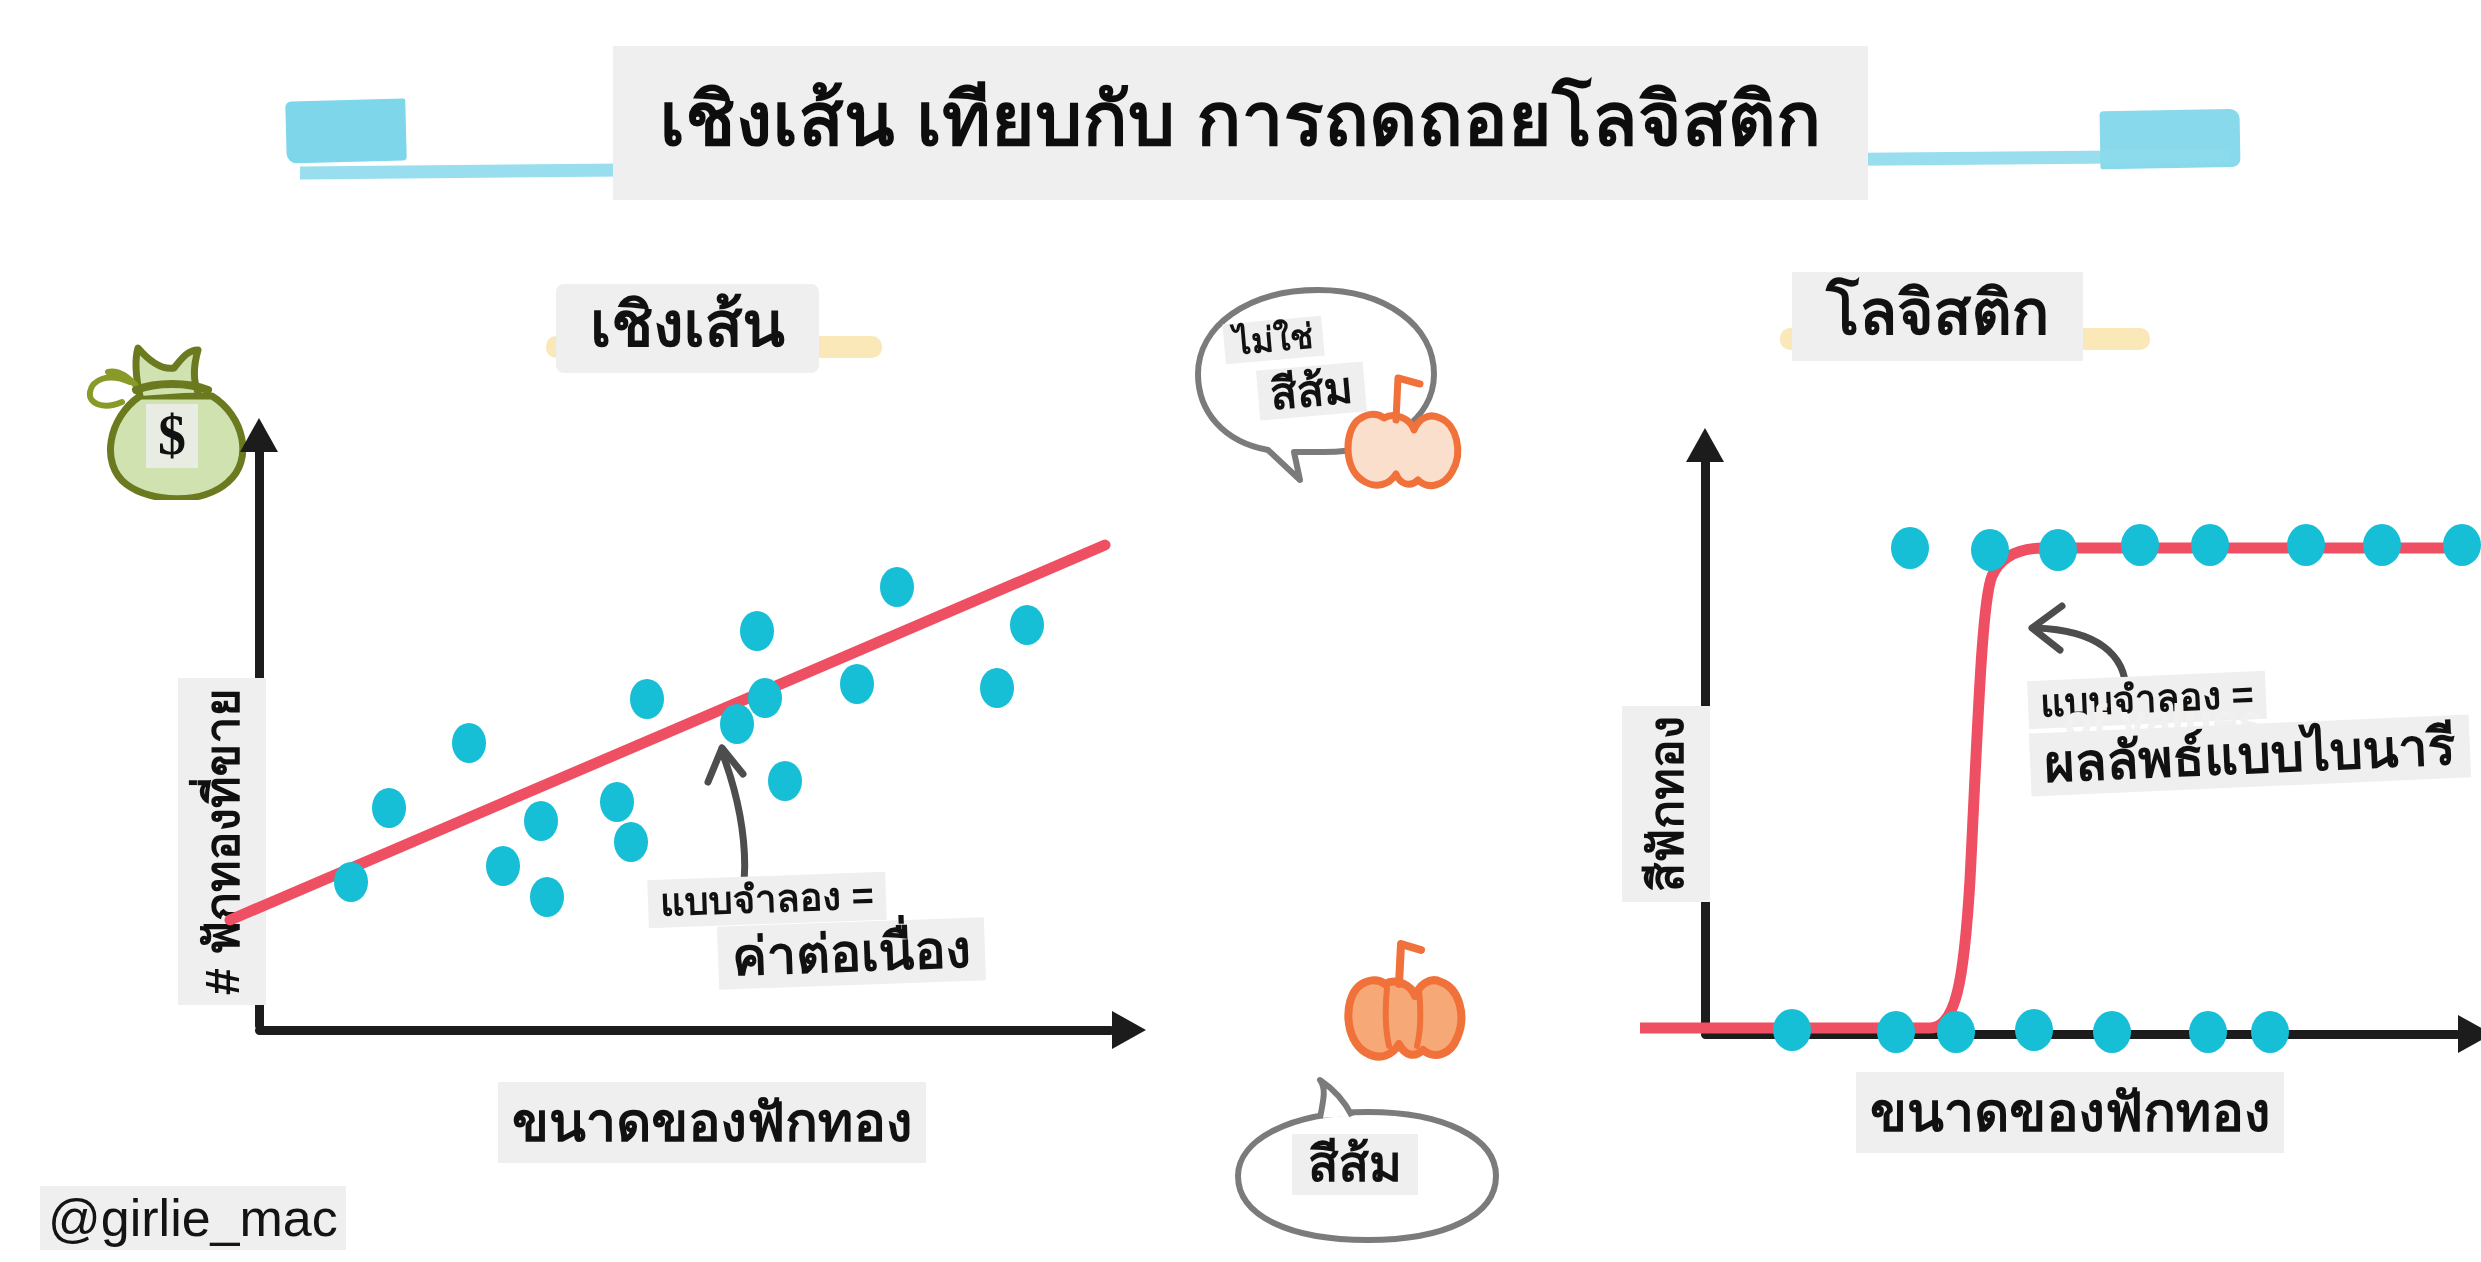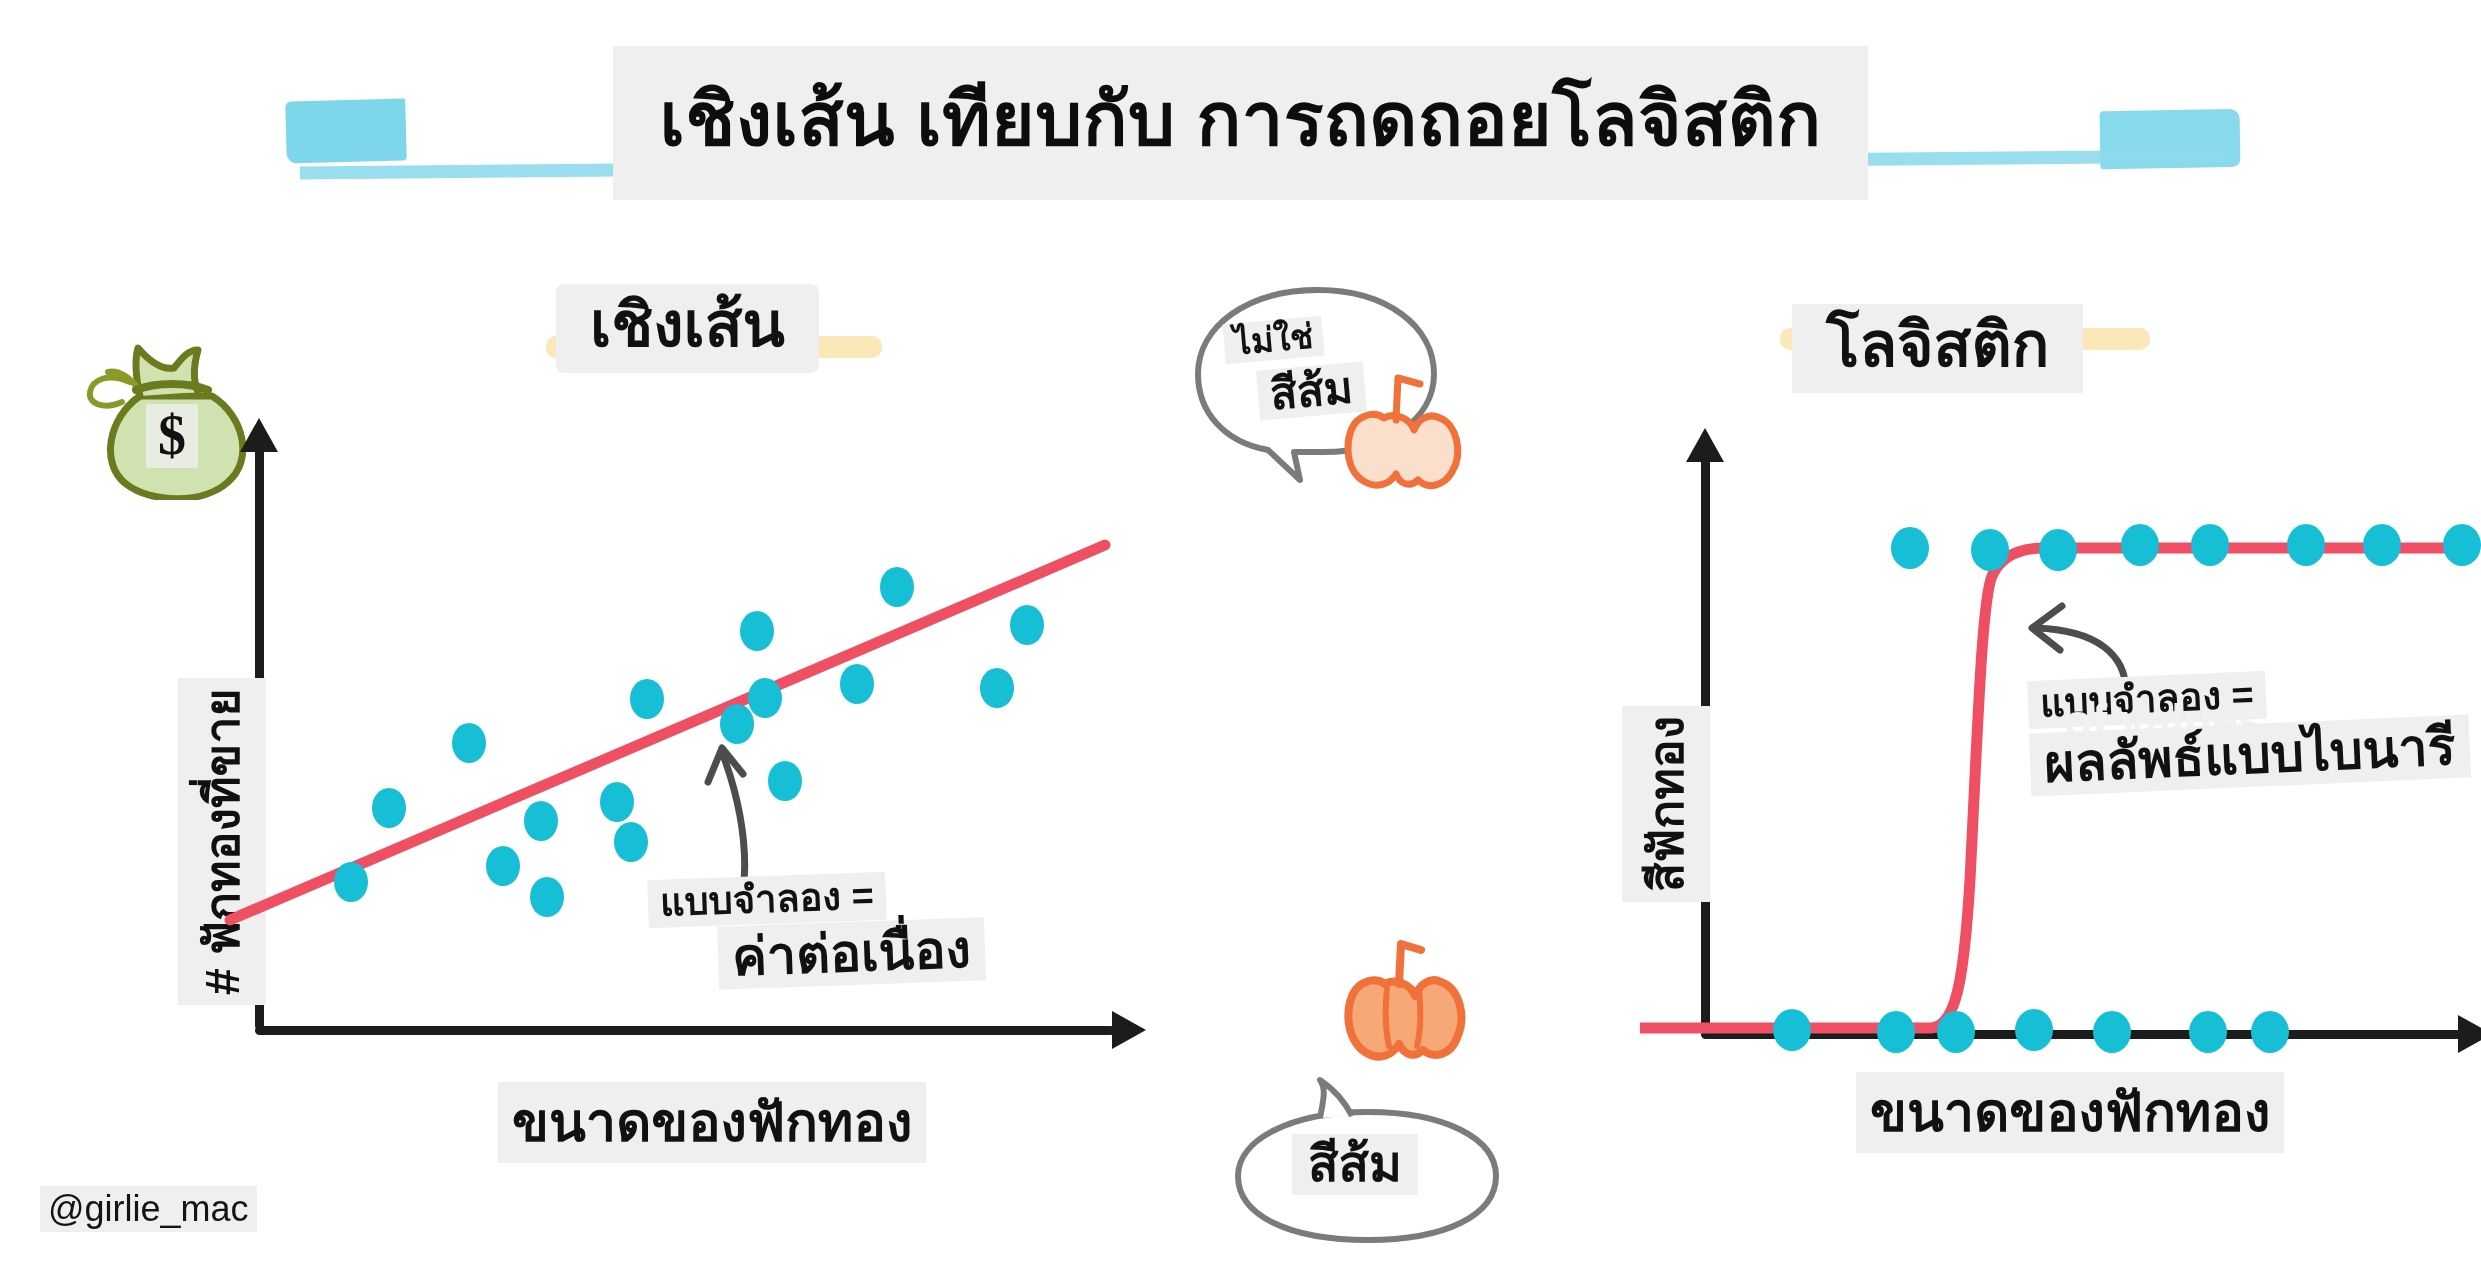--- a/index.html
+++ b/index.html
@@ -78,21 +78,21 @@
   .anno-l1{font-size:38px;font-weight:bold;padding:4px 12px;}
   .anno-l2{font-size:52px;font-weight:bold;padding:4px 14px;}
 
   
   .bubble-txt-a{font-size:34px;font-weight:bold;padding:2px 10px;}
   .bubble-txt-b{font-size:44px;font-weight:bold;padding:2px 12px;}
   .bubble-txt-c{font-size:50px;font-weight:bold;padding:4px 16px;}
 
   
   #attrib{
-    left:40px;top:1186px;font-size:36px;color:#141414;
+    left:40px;top:1186px;font-size:52px;color:#141414;
     background:#efefef;padding:2px 8px;
   }
 
   .ghost{color:#f3f1ef;}
 </style>
 </head>
 <body>
 
 <div class="stage">
 
@@ -166,21 +166,21 @@
 
     <div class="abs hl-box anno-l1" style="left:648px;top:876px;transform:rotate(-2deg);">แบบจำลอง =</div>
     <div class="abs hl-box anno-l2" style="left:718px;top:922px;transform:rotate(-2deg);">ค่าต่อเนื่อง</div>
   </div>
 
   <div class="abs" style="left:1240px;top:0;width:1241px;height:1262px;">
 
     <div class="abs" style="left:540px;top:328px;width:370px;">
       <div class="title-underbrush"></div>
     </div>
-    <div class="abs hl-box panel-title" style="left:552px;top:272px;margin-top:32px;">โลจิสติก</div>
+    <div class="abs hl-box panel-title" style="left:552px;top:272px;">โลจิสติก</div>
 
     <svg class="abs" style="left:-50px;top:282px;" width="260" height="210" viewBox="0 0 260 210">
       <path d="M128 8 C196 8 244 44 244 92 C244 138 196 170 134 170
                L104 170 L110 198 L78 168 C34 160 8 130 8 92 C8 44 58 8 128 8 Z" fill="#ffffff" stroke="#7b7b7b" stroke-width="6" stroke-linejoin="round"></path>
     </svg>
     <div class="abs hl-box bubble-txt-a" style="left:-16px;top:320px;transform:rotate(-5deg);">ไม่ใช่</div>
     <div class="abs hl-box bubble-txt-b" style="left:18px;top:366px;transform:rotate(-5deg);">สีส้ม</div>
 
     <div class="abs" style="left:92px;top:362px;width:140px;height:140px;">
       <svg viewBox="0 0 140 140" width="140" height="140">

